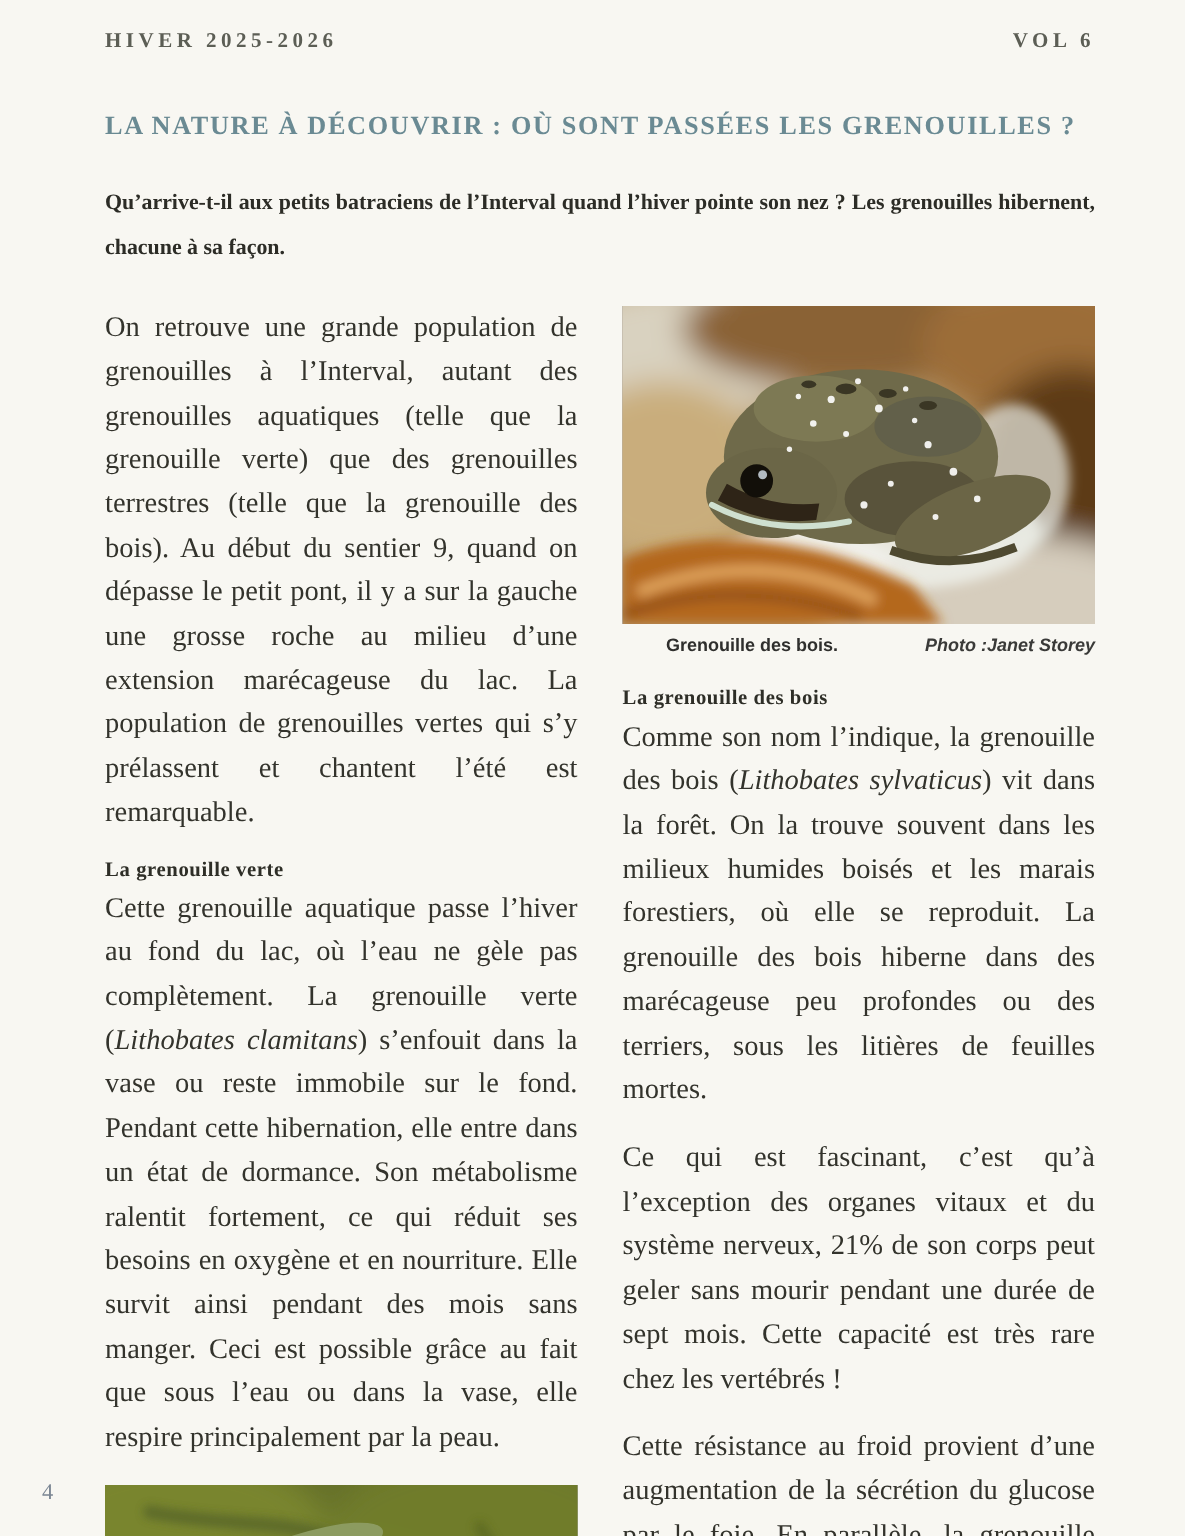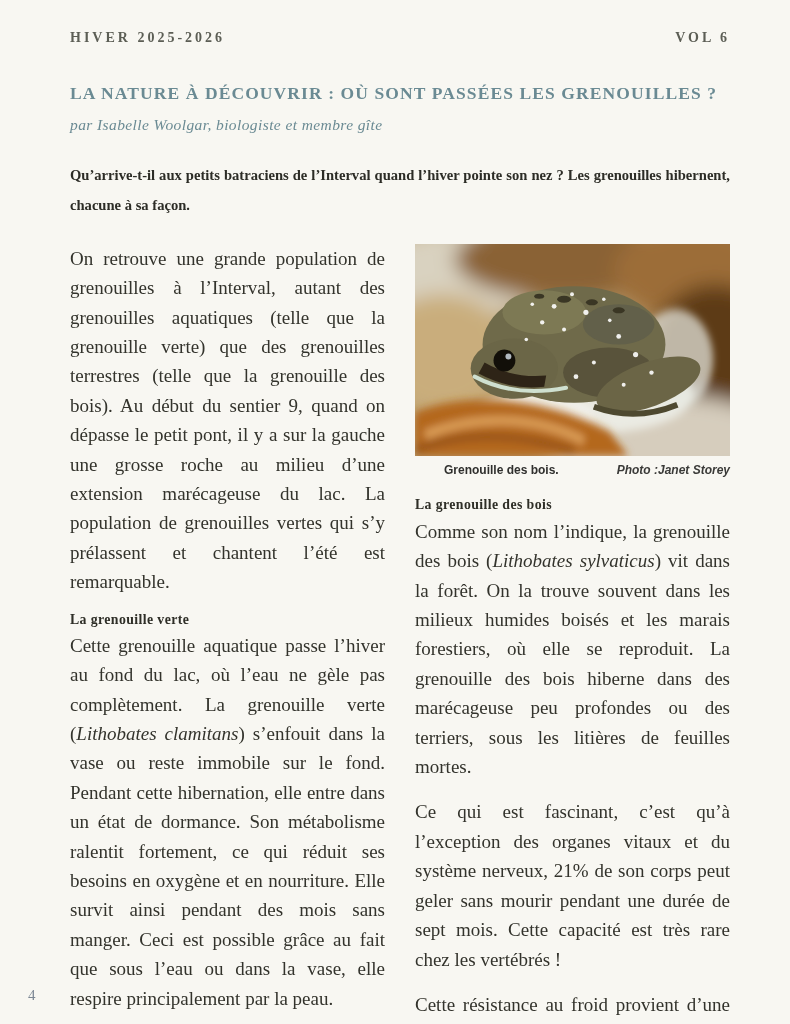--- a/index.html
+++ b/index.html
@@ -9,21 +9,21 @@
     width: 790px; height: 1024px;
     margin: 0 auto;
     background: #f8f7f2;
     font-family: "Liberation Serif", serif;
     color: #33332c;
     overflow: hidden;
     padding: 0 60px 0 70px;
   }
   .masthead {
     display: flex; justify-content: space-between; align-items: baseline;
-    padding-top: 30px;
+    padding-top: 20px;
     font-weight: bold; font-size: 14px; letter-spacing: 3px;
     color: #5c5e55;
   }
   .article-title {
     margin: 37px 0 0 0;
     font-size: 17.5px; font-weight: bold; letter-spacing: 1.1px;
     color: #6a8a93;
   }
   .byline {
     margin: 12px 0 0 0;
@@ -69,21 +69,20 @@
 <body>
 
 <div class="page">
 
   <div class="masthead">
     <span>HIVER 2025-2026</span>
     <span>VOL 6</span>
   </div>
 
   <h1 class="article-title">LA NATURE À DÉCOUVRIR : OÙ SONT PASSÉES LES GRENOUILLES ?</h1>
-  <p class="byline">par Isabelle Woolgar, biologiste et membre gîte</p>
 
   <p class="intro">Qu’arrive-t-il aux petits batraciens de l’Interval quand l’hiver pointe son nez ? Les grenouilles hibernent, chacune à sa façon.</p>
 
   <div class="columns">
 
     <div class="col col-left">
       <p class="body-par">On retrouve une grande population de grenouilles à l’Interval, autant des grenouilles aquatiques (telle que la grenouille verte) que des grenouilles terrestres (telle que la grenouille des bois). Au début du sentier 9, quand on dépasse le petit pont, il y a sur la gauche une grosse roche au milieu d’une extension marécageuse du lac. La population de grenouilles vertes qui s’y prélassent et chantent l’été est remarquable.</p>
 
       <h2 class="section-heading">La grenouille verte</h2>
       <p class="body-par"><span>Cette grenouille aquatique passe l’hiver au fond du lac, où l’eau ne gèle pas complètement. La grenouille verte (</span><i>Lithobates clamitans</i><span>) s’enfouit dans la vase ou reste immobile sur le fond. Pendant cette hibernation, elle entre dans un état de dormance. Son métabolisme ralentit fortement, ce qui réduit ses besoins en oxygène et en nourriture. Elle survit ainsi pendant des mois sans manger. Ceci est possible grâce au fait que sous l’eau ou dans la vase, elle respire principalement par la peau.</span></p>

